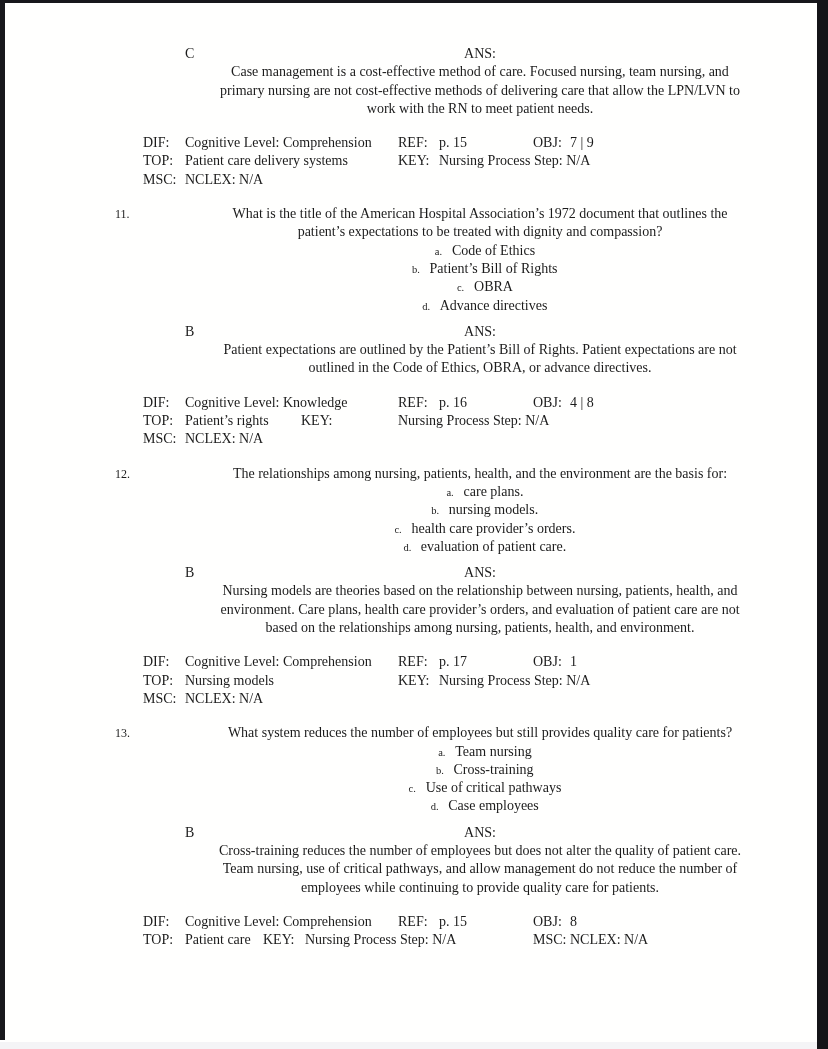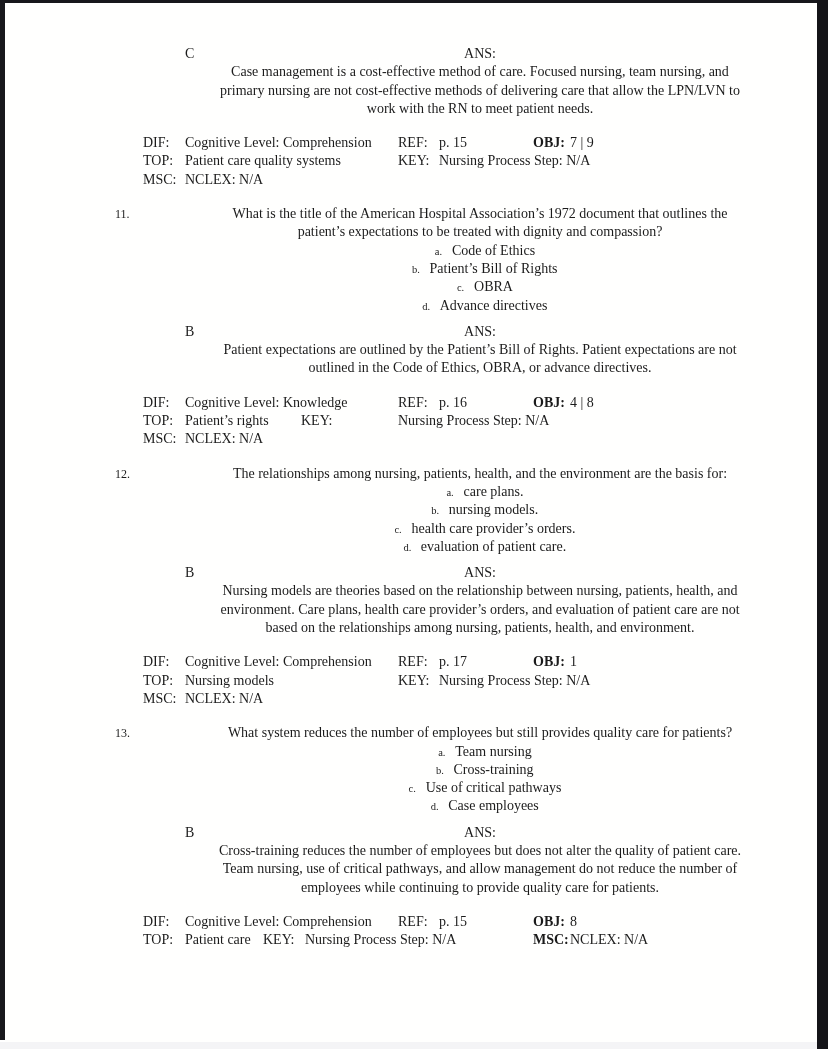--- a/index.html
+++ b/index.html
@@ -48,21 +48,21 @@
   .meta { margin-top: 16px; }
   .m-row { position: relative; height: 18.3px; line-height: 18.3px; white-space: nowrap; }
   .m-row span { position: absolute; top: 0; }
   .p0   { left: 0; }
   .p42  { left: 42px; }
   .p120 { left: 120px; }
   .p158 { left: 158px; }
   .p162 { left: 162px; }
   .p263 { left: 255px; }
   .p296 { left: 296px; text-align: right; }
-  .p390 { left: 390px; font-weight: bold; }
+  .p390 { left: 390px; }
   .p427 { left: 427px; }
 </style>
 </head>
 <body>
 
 <div class="page">
 
   <div>
     <div class="line ans-line">
       <span>ANS:</span>
@@ -76,21 +76,21 @@
       <div class="m-row">
         <span class="p0">DIF:</span>
         <span class="p42">Cognitive Level: Comprehension</span>
         <span class="p263">REF:</span>
         <span class="p296">p. 15</span>
         <span class="p390">OBJ:</span>
         <span class="p427">7 | 9</span>
       </div>
       <div class="m-row">
         <span class="p0">TOP:</span>
-        <span class="p42">Patient care quality systems</span>
+        <span class="p42">Patient care delivery systems</span>
         <span class="p263">KEY:</span>
         <span class="p296">Nursing Process Step: N/A</span>
       </div>
       <div class="m-row">
         <span class="p0">MSC:</span>
         <span class="p42">NCLEX: N/A</span>
       </div>
     </div>
   </div>
 

